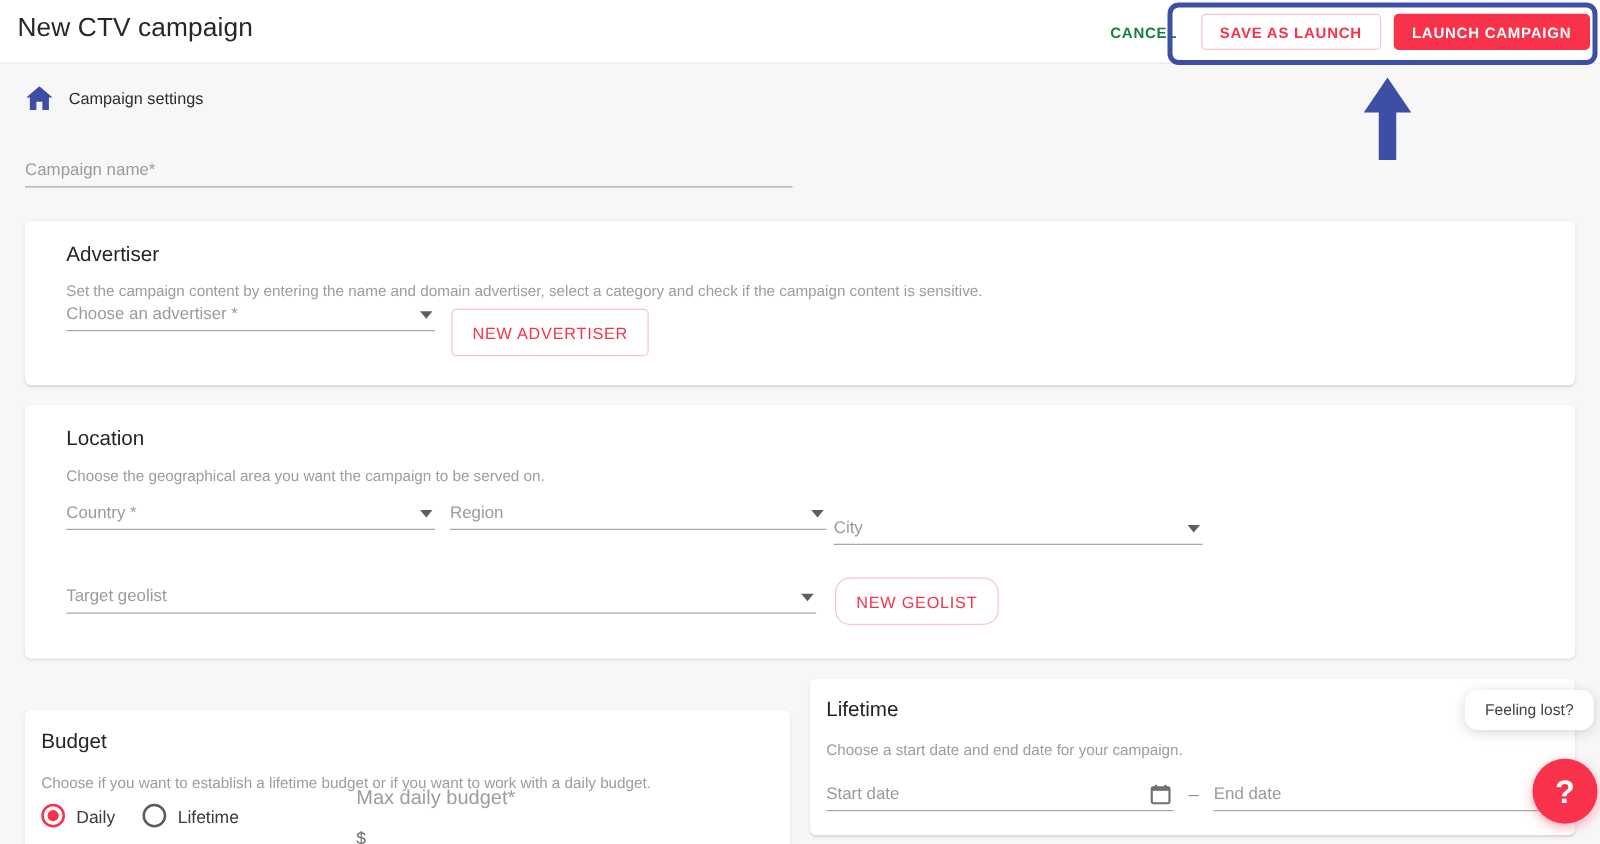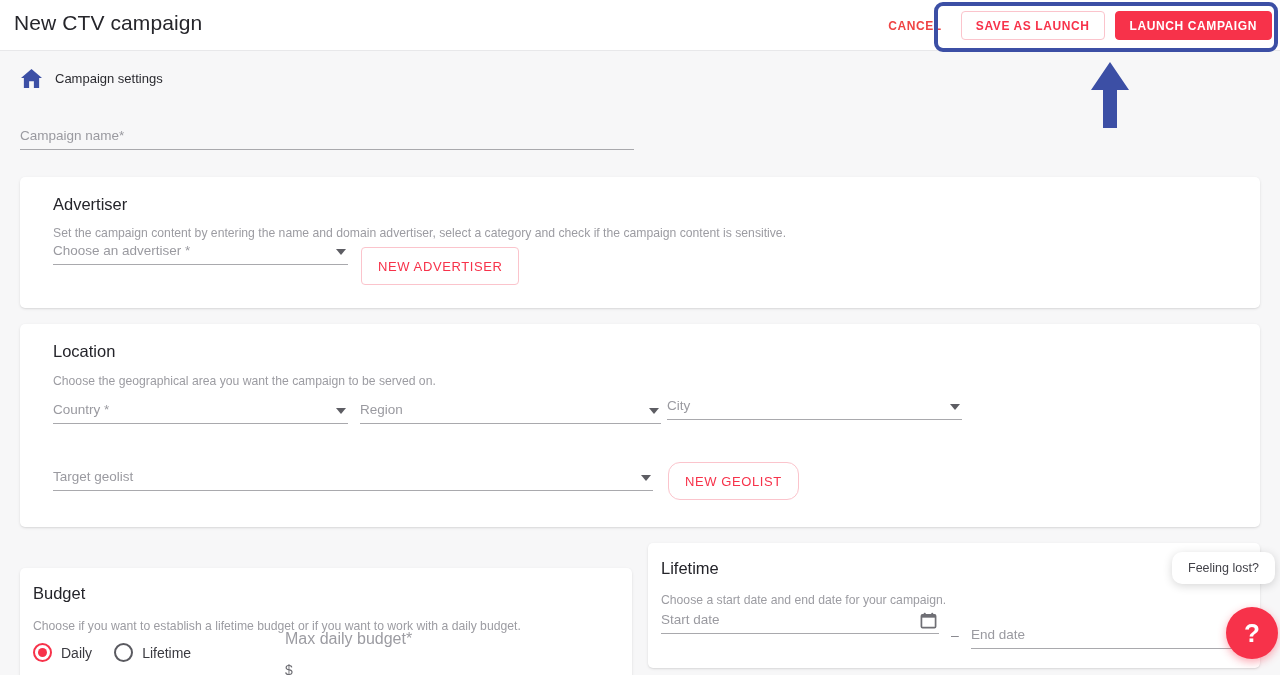--- a/index.html
+++ b/index.html
@@ -48,21 +48,21 @@
     font-family: "Liberation Sans", sans-serif;
     font-size: 12px; font-weight: 700;
     letter-spacing: .6px;
     border-radius: 4px;
     cursor: pointer;
     white-space: nowrap;
     display: inline-flex; align-items: center; justify-content: center;
   }
   .btn-text {
     background: transparent; border: none;
-    color: #ef4444; padding: 6px 9px;
+    color: #15803d; padding: 6px 9px;
   }
   .btn-outline {
     background: #fff; border: 1px solid #fbc4cc;
     color: #f7324a; padding: 7px 14px; height: 29px;
   }
   .btn-solid {
     background: #f7324a; border: 1px solid #f7324a;
     color: #ffffff; padding: 7px 14px; height: 29px;
   }
 
@@ -126,21 +126,21 @@
     border:1px solid #fbc4cc; background:#fff; color:#f7324a;
     border-radius:4px; padding:0 16px; height:38px;
     font-size:13px; font-weight:400; letter-spacing:.6px;
   }
 
   
   #location-title { position:absolute; left:33px; top:18px; }
   #location-desc  { position:absolute; left:33px; top:50px; }
   #loc-country { position:absolute; left:33px; top:72px; width:295px; }
   #loc-region  { position:absolute; left:340px; top:72px; width:301px; }
-  #loc-city    { position:absolute; left:647px; top:68px; width:295px; }
+  #loc-city    { position:absolute; left:647px; top:84px; width:295px; }
   #loc-geolist { position:absolute; left:33px; top:139px; width:600px; }
   #new-geolist-btn {
     position:absolute; left:648px; top:138px;
     border:1px solid #fbc4cc; background:#fff; color:#f7324a;
     border-radius:12px; padding:0 16px; height:38px;
     font-size:13px; font-weight:400; letter-spacing:.6px;
   }
 
   
   #budget-title { position:absolute; left:13px; top:16px; }
@@ -170,21 +170,21 @@
     border-bottom:1px solid #a9a9ad; height:27px;
   }
   #max-daily-prefix {
     position:absolute; left:0; bottom:5px;
     font-size:14px; color:#6c6c72;
   }
 
   
   #lifetime-title { position:absolute; left:13px; top:16px; }
   #lifetime-desc  { position:absolute; left:13px; top:50px; }
-  #lt-start { position:absolute; left:13px; top:63px; width:278px;text-align:center; }
+  #lt-start { position:absolute; left:13px; top:78px; width:278px;text-align:center; }
   #lt-dash  {
     position:absolute; left:303px; top:84px;
     font-size:14px; color:#8a8a90;
   }
   #lt-end   { position:absolute; left:323px; top:78px; width:278px; }
   .cal-icon {
     position:absolute; right:2px; bottom:4px;
     width:17px; height:17px;
   }
 

